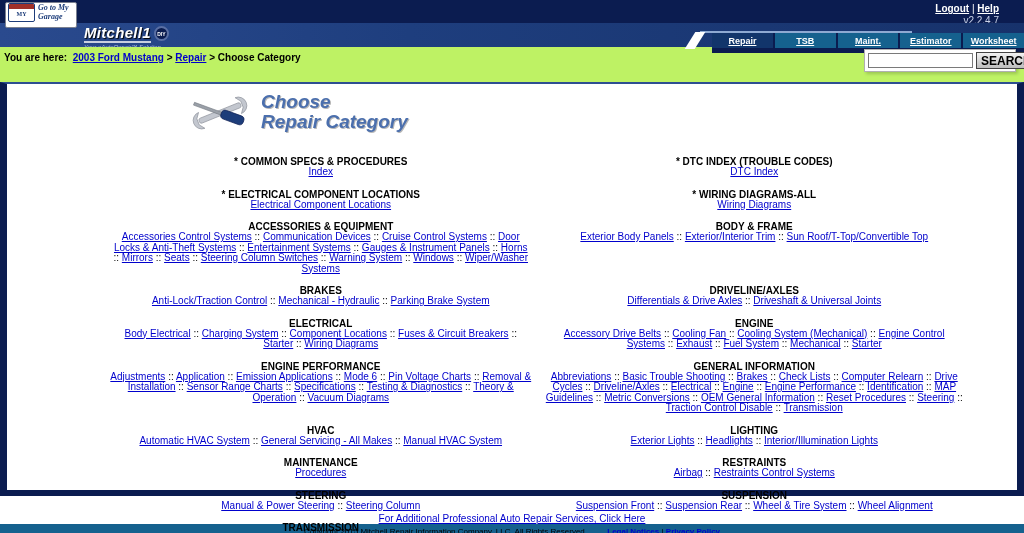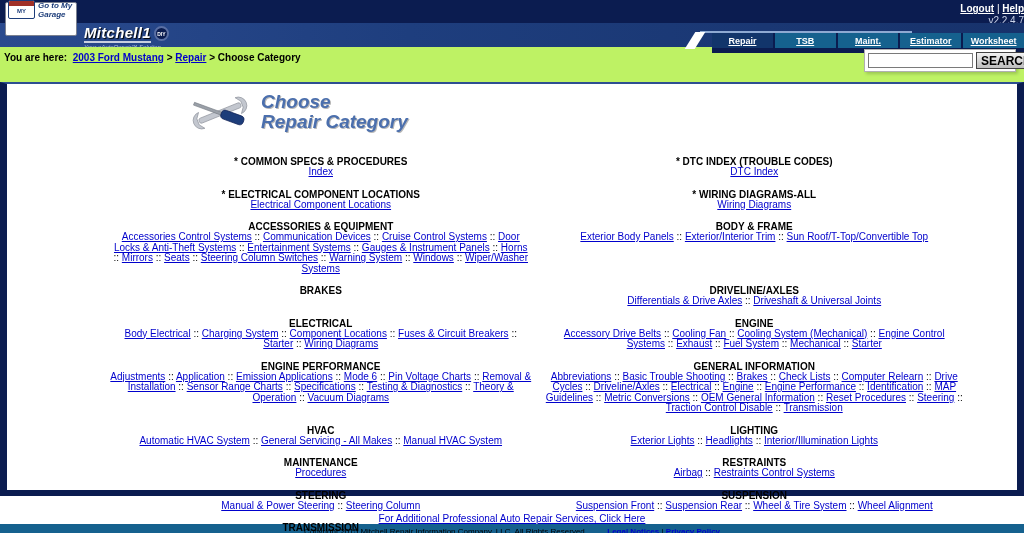--- a/index.html
+++ b/index.html
@@ -1,33 +1,33 @@
 <!DOCTYPE html>
 <html><head>
 <meta charset="utf-8">
 <style>
   * { margin:0; padding:0; box-sizing:border-box; }
   html,body { width:1024px; height:533px; overflow:hidden; font-family:"Liberation Sans", sans-serif; background:#fff; }
   .page { position:relative; width:1024px; height:533px; background:#fff; }
 
   
   .topbar { height:23px; background:#0b1c50; position:relative; }
-  .session { position:absolute; top:3px; right:0; text-align:right; font-size:10px; color:#fff; }
+  .session { position:absolute; top:3px; right:25px; text-align:right; font-size:10px; color:#fff; }
   .session a { color:#fff; font-weight:bold; text-decoration:underline; }
   .session .ver { font-size:10px; color:#c9d2e8; font-weight:normal; margin-top:1px; }
 
   .brandbar { height:24px; background:linear-gradient(90deg,#2a4a8e 0%, #1e3e7e 40%, #17326b 100%); position:relative; }
   .brand { position:absolute; left:84px; top:1px; }
   .brand-line { display:flex; align-items:center; }
   .brand-name { color:#fff; font-weight:bold; font-style:italic; font-size:15px; letter-spacing:0.3px; text-shadow:1px 1px 1px #000; border-bottom:2px solid #c8cfe0; padding-bottom:0px; }
   .brand-badge { width:15px; height:15px; margin-left:3px; background:#0b1c50; border:2px solid #5a6fa4; border-radius:50%; color:#fff; font-size:5px; font-weight:bold; display:flex; align-items:center; justify-content:center; }
   .brand-tag { font-size:6px; color:#aebde0; font-style:italic; margin-top:1px; }
 
   
-  .garage { position:absolute; top:2px; left:5px; width:72px; height:26px; background:#fff; border:1px solid #7a8090; border-radius:2px; display:flex; align-items:flex-end; padding:16px 2px; z-index:5; cursor:pointer; }
+  .garage { position:absolute; top:2px; left:5px; width:72px; height:26px; background:#fff; border:1px solid #7a8090; border-radius:2px; display:flex; align-items:flex-start; padding:0 2px; z-index:5; cursor:pointer;font-family:Liberation Serif, serif; }
   .plate { width:27px; height:19px; border:1px solid #1d3d7a; background:#fff; border-radius:2px; overflow:hidden; flex:none; }
   .plate-top { height:5px; background:#a03028; }
   .plate-txt { font-size:6px; font-weight:bold; color:#1d3d7a; text-align:center; line-height:11px; }
   .garage-label { font-size:8px; font-weight:bold; font-style:italic; color:#1d3d7a; line-height:9px; margin-left:3px; }
 
   
   .tab-accent { position:absolute; top:31px; left:700px; width:212px; height:2px; background:#8ea9d2; z-index:3; }
   .tab-slash { position:absolute; top:32px; left:690px; width:10px; height:17px; background:#fff; transform:skewX(-32deg); z-index:3; }
   .tabs-row { position:absolute; top:33px; left:712px; width:312px; height:15px; display:flex; gap:2px; background:#0b1c50; z-index:4; }
   .tab { flex:1; background:#15618e; color:#fff; font-size:9px; font-weight:bold; text-decoration:underline; display:flex; align-items:center; justify-content:center; cursor:pointer; }
@@ -180,20 +180,21 @@
             <div class="cat-links"><a href="#">Accessories Control Systems</a><span class="sep"> :: </span><a href="#">Communication Devices</a><span class="sep"> :: </span><a href="#">Cruise Control Systems</a><span class="sep"> :: </span><a href="#">Door Locks &amp; Anti-Theft Systems</a><span class="sep"> :: </span><a href="#">Entertainment Systems</a><span class="sep"> :: </span><a href="#">Gauges &amp; Instrument Panels</a><span class="sep"> :: </span><a href="#">Horns</a><span class="sep"> :: </span><a href="#">Mirrors</a><span class="sep"> :: </span><a href="#">Seats</a><span class="sep"> :: </span><a href="#">Steering Column Switches</a><span class="sep"> :: </span><a href="#">Warning System</a><span class="sep"> :: </span><a href="#">Windows</a><span class="sep"> :: </span><a href="#">Wiper/Washer Systems</a></div>
           </div>
           <div class="cat-cell">
             <div class="cat-title">BODY &amp; FRAME</div>
             <div class="cat-links"><a href="#">Exterior Body Panels</a><span class="sep"> :: </span><a href="#">Exterior/Interior Trim</a><span class="sep"> :: </span><a href="#">Sun Roof/T-Top/Convertible Top</a></div>
           </div>
         </div>
         <div class="cat-row">
           <div class="cat-cell">
             <div class="cat-title">BRAKES</div>
+            <div class="cat-links"><a href="#">Anti-Lock/Traction Control</a><span class="sep"> :: </span><a href="#">Mechanical - Hydraulic</a><span class="sep"> :: </span><a href="#">Parking Brake System</a></div>
           </div>
           <div class="cat-cell">
             <div class="cat-title">DRIVELINE/AXLES</div>
             <div class="cat-links"><a href="#">Differentials &amp; Drive Axles</a><span class="sep"> :: </span><a href="#">Driveshaft &amp; Universal Joints</a></div>
           </div>
         </div>
         <div class="cat-row">
           <div class="cat-cell">
             <div class="cat-title">ELECTRICAL</div>
             <div class="cat-links"><a href="#">Body Electrical</a><span class="sep"> :: </span><a href="#">Charging System</a><span class="sep"> :: </span><a href="#">Component Locations</a><span class="sep"> :: </span><a href="#">Fuses &amp; Circuit Breakers</a><span class="sep"> :: </span><a href="#">Starter</a><span class="sep"> :: </span><a href="#">Wiring Diagrams</a></div>

